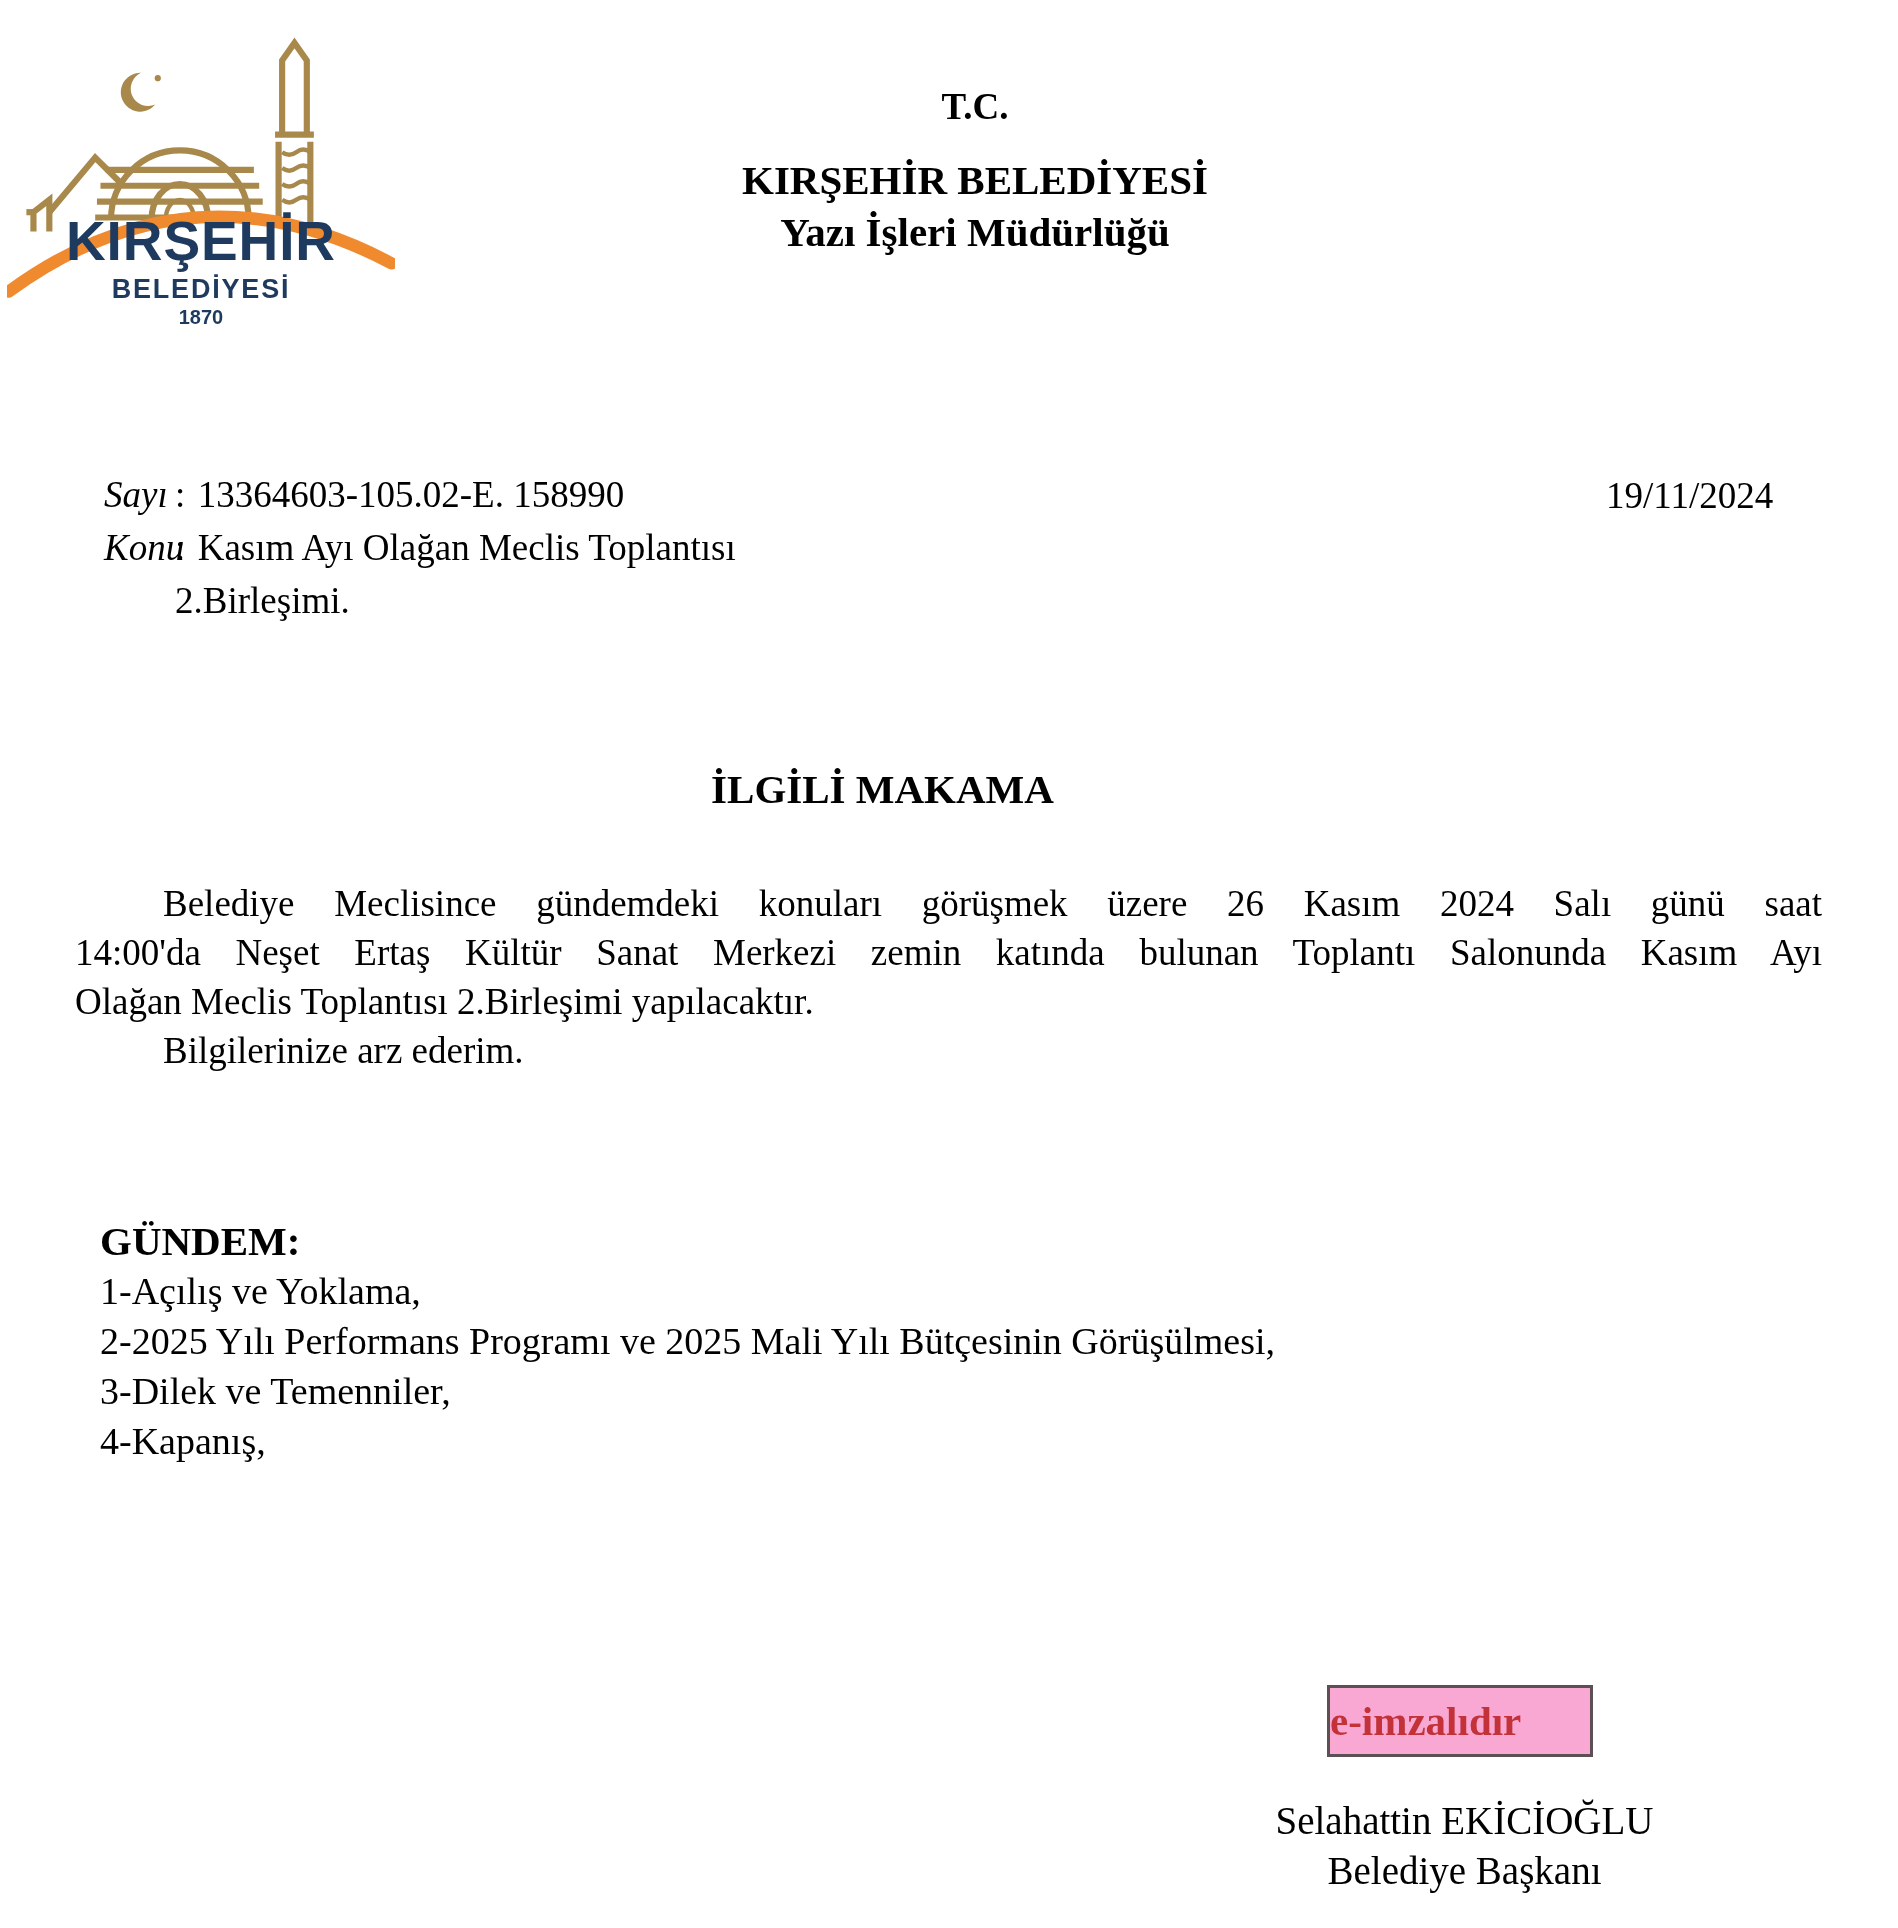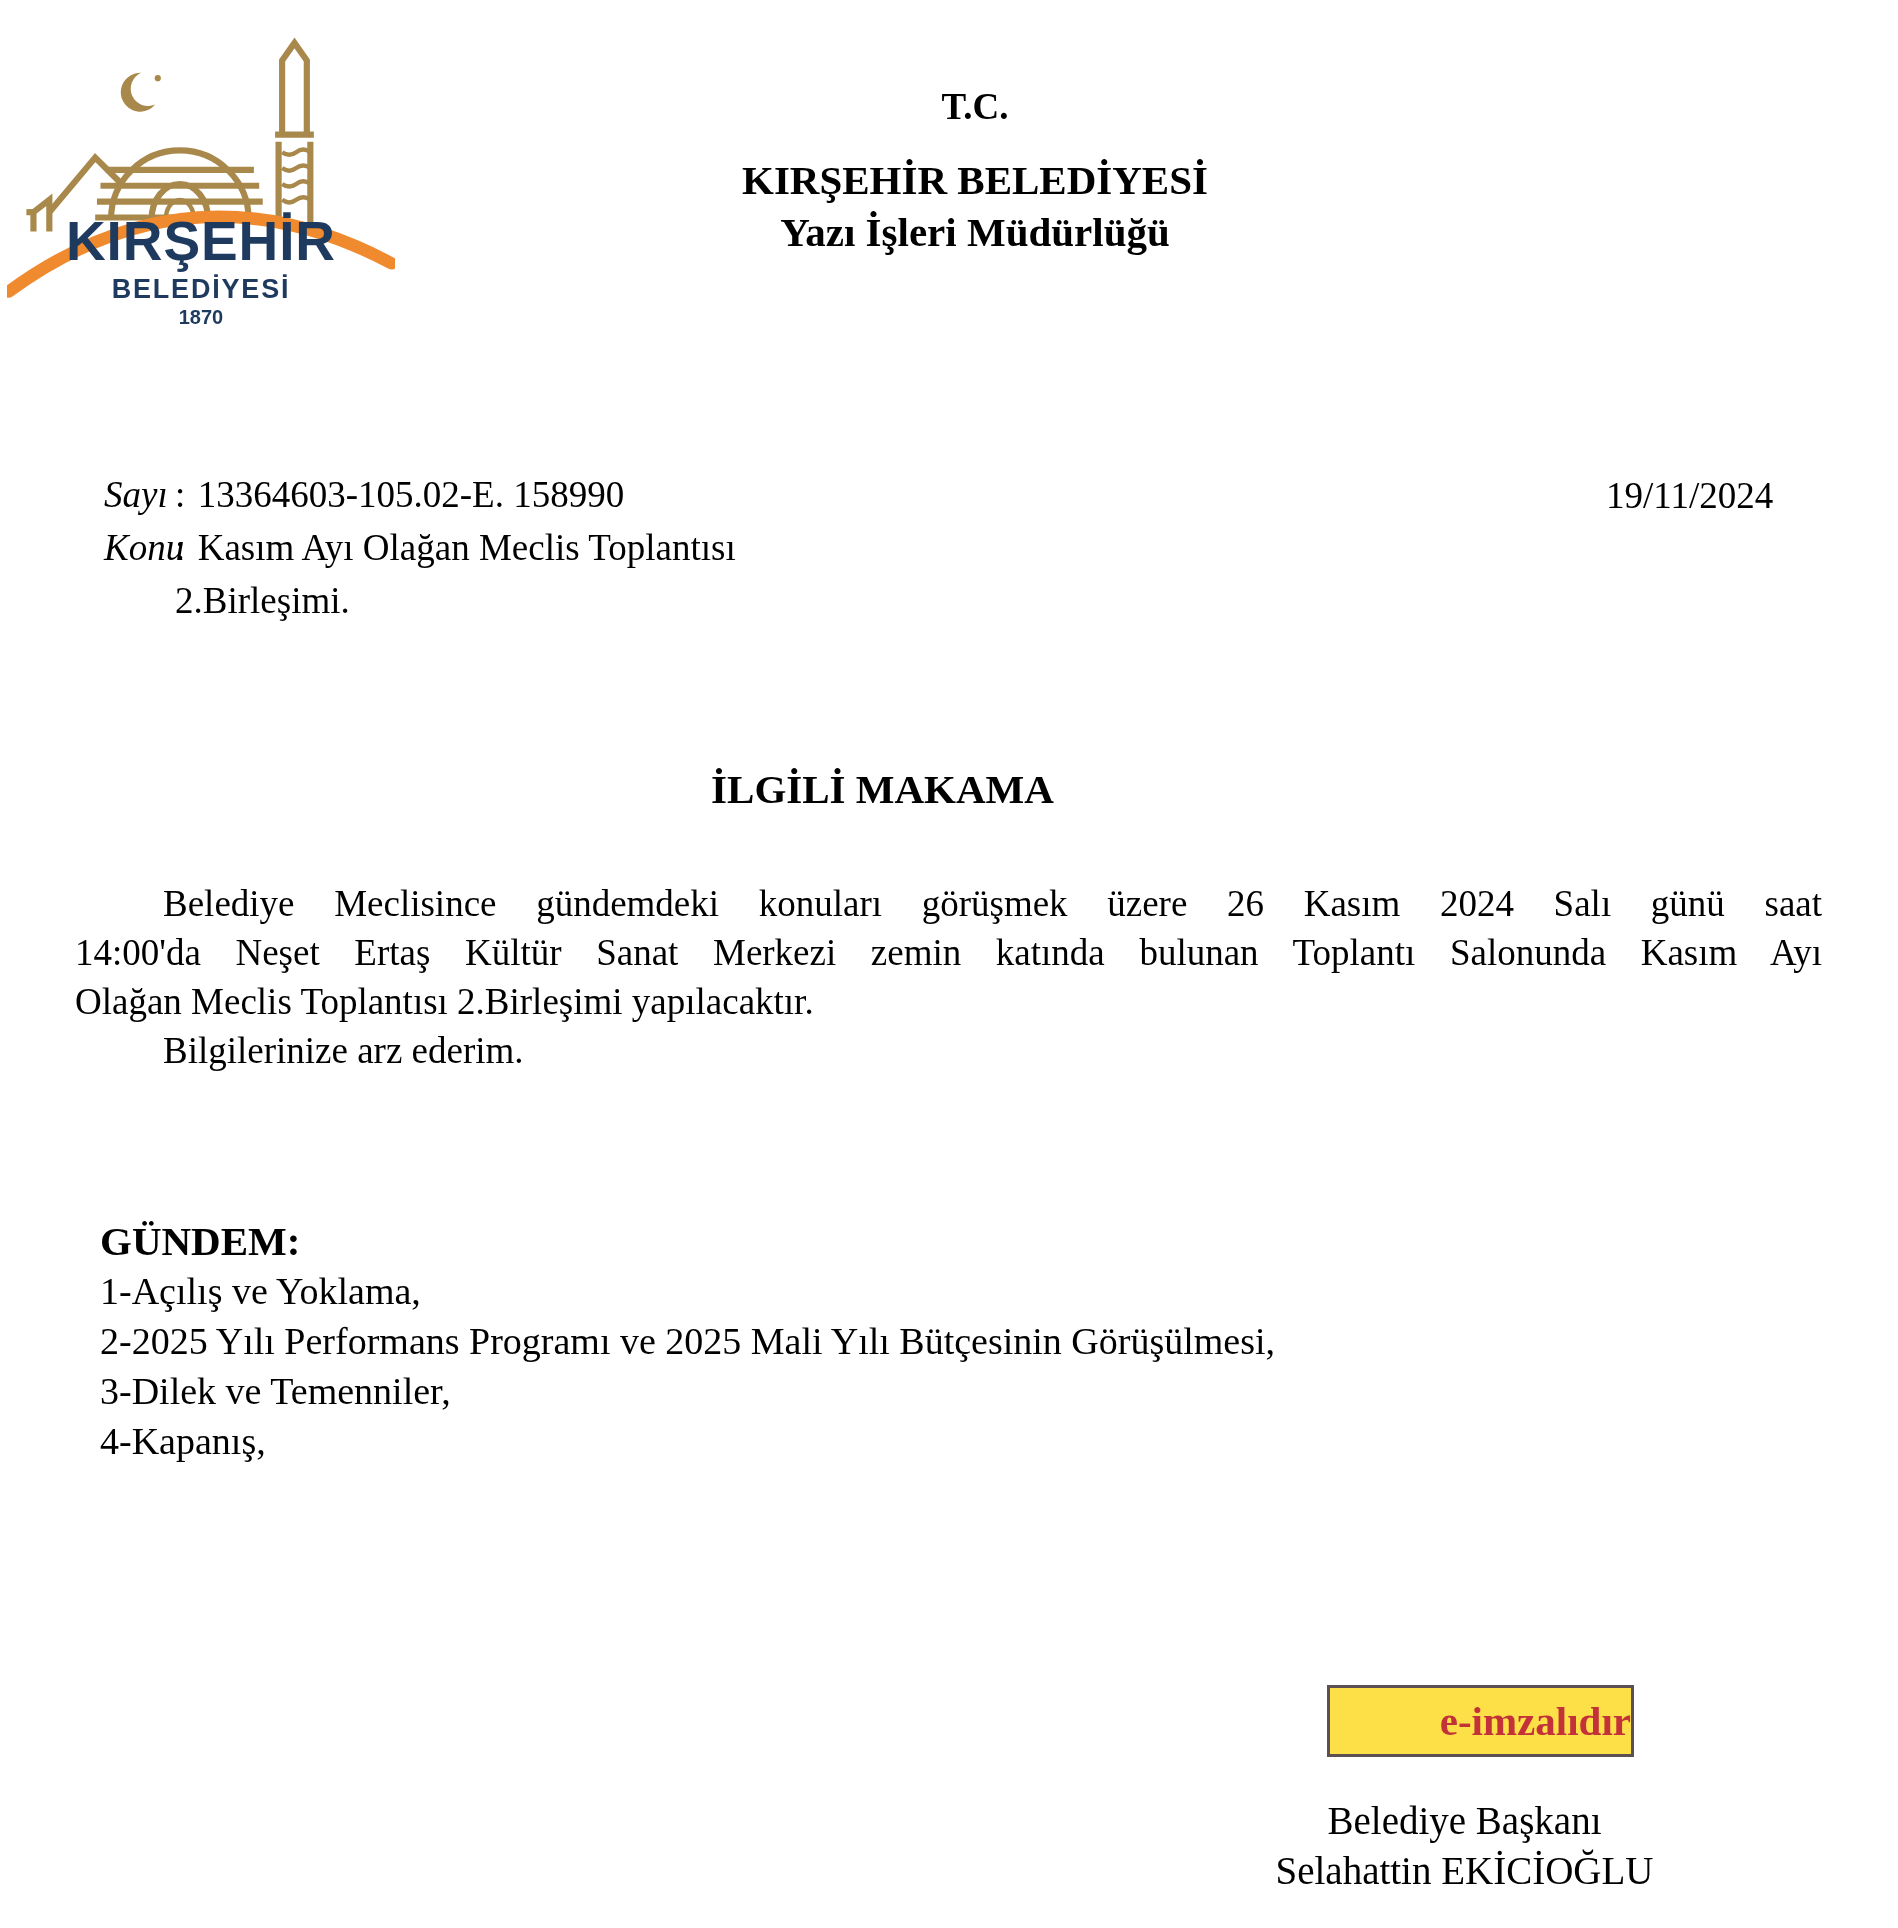--- a/index.html
+++ b/index.html
@@ -109,28 +109,28 @@
     font-size: 38px;
     line-height: 50px;
   }
   .agenda-heading { font-weight: bold; font-size: 41px; }
 
   
   .stamp {
     position: absolute;
     left: 1327px;
     top: 1685px;
-    width: 307px;
+    width: 266px;
     height: 72px;
     box-sizing: border-box;
     border: 3.5px solid #5c5052;
-    background: #fde047;
+    background: #f9a8d4;
     display: flex;
     align-items: center;
-    justify-content: flex-end;
+    justify-content: flex-start;
   }
   .stamp-text {
     color: #c23238;
     font-weight: bold;
     font-size: 41px;
     line-height: 1;
   }
   .signature {
     position: absolute;
     left: 1032px;
@@ -219,18 +219,18 @@
     <div class="agenda-item">2-2025 Yılı Performans Programı ve 2025 Mali Yılı Bütçesinin Görüşülmesi,</div>
     <div class="agenda-item">3-Dilek ve Temenniler,</div>
     <div class="agenda-item">4-Kapanış,</div>
   </div>
 
   <div class="stamp">
     <span class="stamp-text">e-imzalıdır</span>
   </div>
 
   <div class="signature">
+    <div>Selahattin EKİCİOĞLU</div>
     <div>Belediye Başkanı</div>
-    <div>Selahattin EKİCİOĞLU</div>
   </div>
 
 </div>
 
 
 </body></html>

